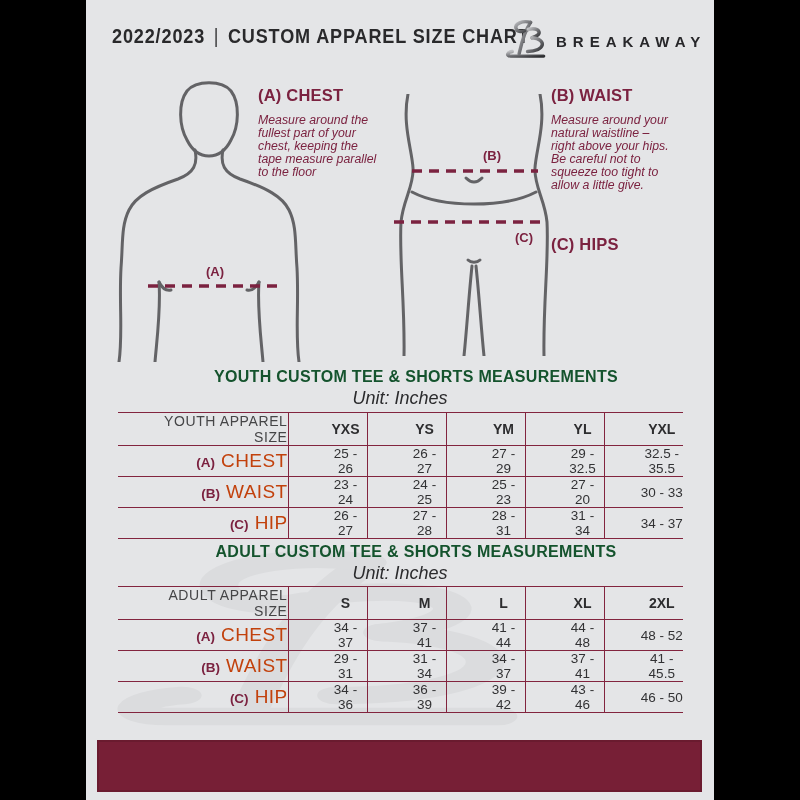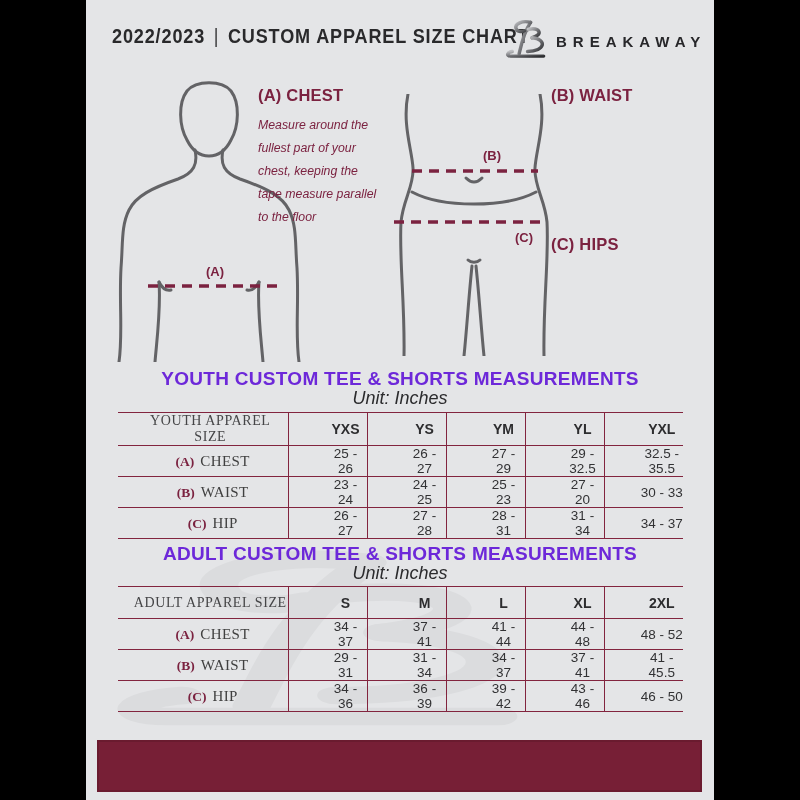--- a/index.html
+++ b/index.html
@@ -12,46 +12,46 @@
   .masthead-title{display:inline-block;transform:scaleX(0.86);transform-origin:0 50%;
       font-weight:bold;font-size:21px;letter-spacing:1px;color:#29292b;}
   .masthead-title .sep{font-weight:400;color:#3a3a3c;padding:0 10px;}
   .logo-mark{position:absolute;left:417px;top:16px;width:46px;height:48px;}
   .brand{position:absolute;left:470px;top:33px;font-weight:bold;font-size:15px;
       letter-spacing:6px;color:#27272a;}
 
   
   .howto{position:absolute;z-index:2;}
   .howto h3{margin:0 0 9px 0;font-size:16.5px;font-weight:bold;color:#7b2240;letter-spacing:.2px;}
-  .howto p{margin:0;font-style:italic;font-size:12.3px;line-height:23px;color:#7b2240;
+  .howto p{margin:0;font-style:italic;font-size:12.3px;line-height:13px;color:#7b2240;
       white-space:pre-line;}
   .sec-a{left:172px;top:86px;width:185px;}
   .sec-b{left:465px;top:86px;width:165px;}
   .sec-c{left:465px;top:222px;width:172px;margin-top:13px;}
 
   .figure{position:absolute;z-index:1;}
   .fig-torso{left:20px;top:76px;}
   .fig-hips{left:300px;top:94px;}
 
   
-  .tbl-title{position:absolute;left:0;width:628px;text-align:center;font-weight:bold;
-      font-size:19px;letter-spacing:.3px;color:#6d28d9;z-index:2;}
+  .tbl-title{position:absolute;left:16px;width:628px;text-align:center;font-weight:bold;
+      font-size:16px;letter-spacing:.3px;color:#14532d;z-index:2;}
   .tbl-unit{position:absolute;left:0;width:628px;text-align:center;font-style:italic;
       font-size:18px;color:#2b2b2d;z-index:2;}
   .sizes{position:absolute;left:32px;width:565px;border-collapse:collapse;table-layout:fixed;z-index:2;}
   .sizes col.c0{width:170px;} .sizes col.cn{width:79px;}
   .sizes tr{border-top:1.5px solid #82243e;}
   .sizes tr:last-child{border-bottom:1.5px solid #82243e;}
   .sizes td{height:30px;text-align:center;font-size:13.5px;color:#323234;padding:0;}
   .sizes td+td{border-left:1.5px solid #82243e;padding-left:36px;}
   .sizes tr.head td{height:31px;font-weight:bold;font-size:14px;color:#2d2d2f;}
-  .sizes td.lbl{text-align:center;padding-left:20px;font-family:Liberation Serif, serif;}
+  .sizes td.lbl{text-align:right;padding-left:20px;}
   .sizes tr.head td.lbl{font-weight:400;font-size:14px;letter-spacing:.6px;color:#454547;padding-left:15px;}
   .sizes .pfx{font-weight:bold;color:#7b2240;margin-right:6px;}
-  .sizes .lblname{font-size:15px;color:#404040;letter-spacing:.4px;}
+  .sizes .lblname{font-size:19px;color:#c2410c;letter-spacing:.4px;}
   .t-youth{top:412px;} .t-adult{top:586px;}
   .tt-youth{top:368px;} .tu-youth{top:388px;}
   .tt-adult{top:543px;} .tu-adult{top:563px;}
 
   
   .watermark{position:absolute;left:4px;top:538px;width:462px;height:210px;z-index:0;opacity:1;}
   .footer-bar{position:absolute;left:11px;top:740px;width:601px;height:48px;background:#771f36;
       border:2px solid #6a1b2f;z-index:2;}
 </style>
 </head>
@@ -84,20 +84,26 @@
   <div class="howto sec-a">
     <h3>(A) CHEST</h3>
     <p>Measure around the
 fullest part of your
 chest, keeping the
 tape measure parallel
 to the floor</p>
   </div>
   <div class="howto sec-b">
     <h3>(B) WAIST</h3>
+    <p>Measure around your
+natural waistline –
+right above your hips.
+Be careful not to
+squeeze too tight to
+allow a little give.</p>
   </div>
   <div class="howto sec-c">
     <h3>(C) HIPS</h3>
   </div>
 
   <svg class="figure fig-torso" width="206" height="286" viewBox="0 0 206 286">
     <g fill="none" stroke="#636366" stroke-width="3" stroke-linecap="round">
       <path d="M81 64 C73 50 72 27 81 15 C90 4 116 4 125 15 C134 27 133 50 125 64 C120 74 112 80 103 80 C94 80 86 74 81 64 Z"></path>
       <path d="M89 74 C92 88 88 97 72 103 C46 112 30 120 23 134 C15 150 17 168 15 192 C13 228 17 258 13 286"></path>
       <path d="M117 74 C114 88 118 97 134 103 C160 112 176 120 183 134 C191 150 189 168 191 192 C193 228 189 258 193 286"></path>

